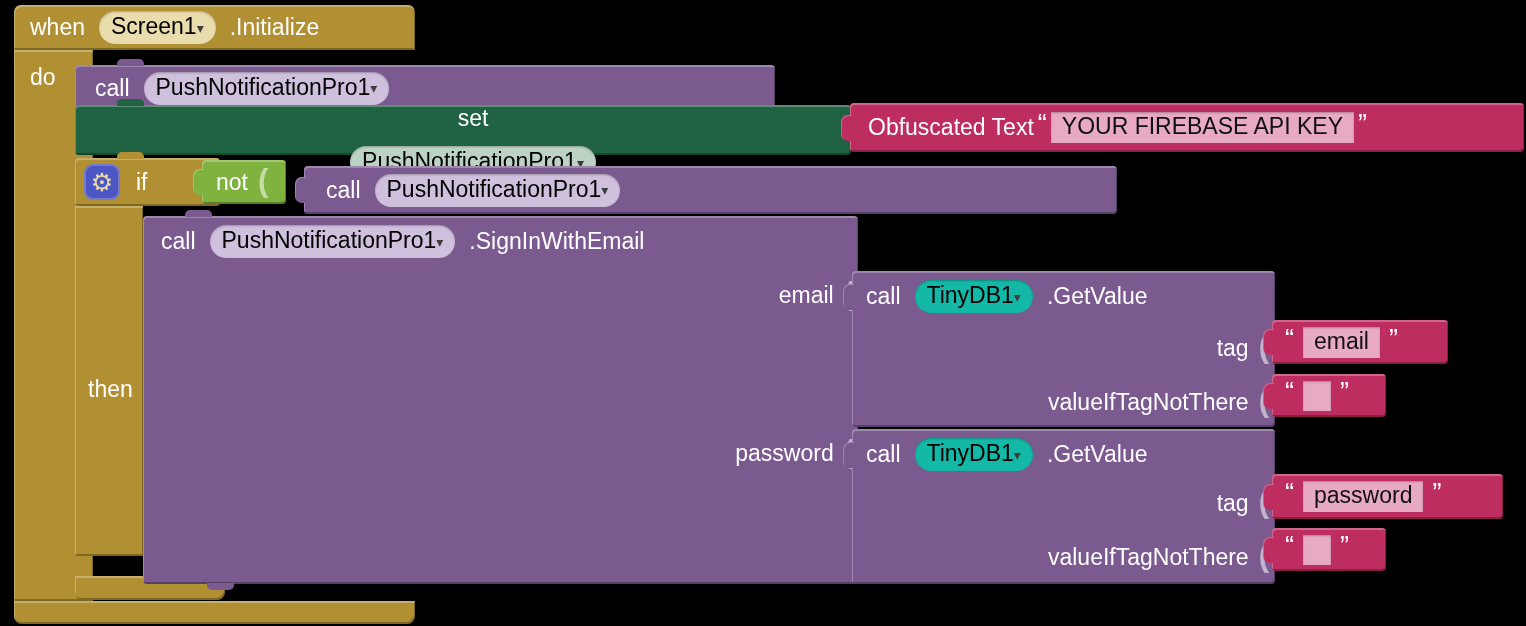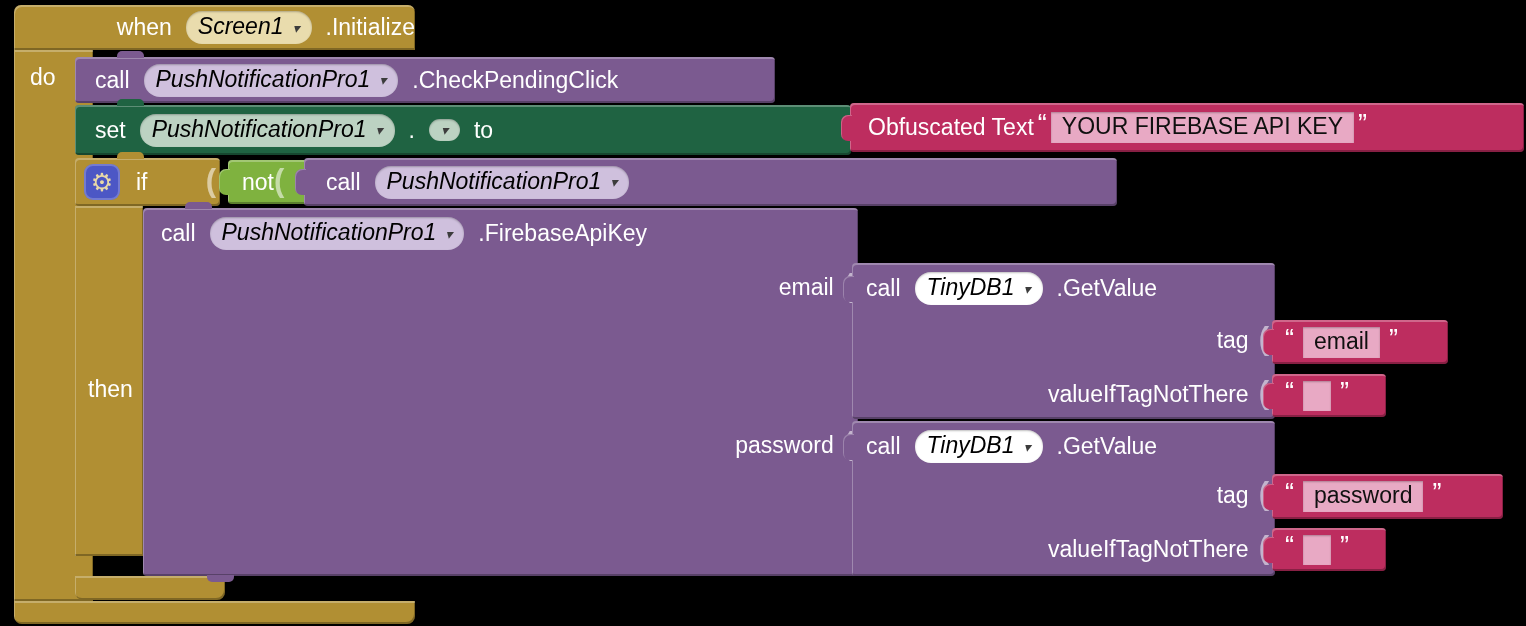--- a/index.html
+++ b/index.html
@@ -2,36 +2,36 @@
 <html><head>
 <meta charset="utf-8">
 <style>
   html,body{margin:0;padding:0;background:#000;}
   .canvas{position:relative;width:1526px;height:626px;background:#000;overflow:hidden;
           font-family:"Liberation Sans",sans-serif;}
   .blk{position:absolute;box-sizing:border-box;display:flex;align-items:center;
        color:#fff;font-size:23px;
        box-shadow:inset 1px 2px 0 rgba(255,255,255,.28), inset -1px -2px 0 rgba(0,0,0,.28);}
   .gold{background:#B18F33;}
-  .purple{background:#7B5A90;}
-  .dgreen{background:#1F6342;}
+  .purple{background:#7B5A90;margin-top:8px;}
+  .dgreen{background:#1F6342;flex-direction:column;}
   .lgreen{background:#7FB23F;}
   .pink{background:#BD2D5F;}
-  .rtl{border-radius:7px 7px 0 0;justify-content:flex-end;}
+  .rtl{border-radius:7px 7px 0 0;}
   .rb{border-radius:0 0 8px 8px;}
   .r4{border-radius:4px;}
   .kw{white-space:nowrap;}
-  .pill{display:inline-flex;align-items:center;gap:9px;border-radius:16px;
+  .pill{display:inline-flex;align-items:center;border-radius:16px;
         padding:2px 12px 4px;color:#000;white-space:nowrap;
-        box-shadow:inset 0 1px 2px rgba(0,0,0,.25);cursor:pointer;font-style:italic;}
+        box-shadow:inset 0 1px 2px rgba(0,0,0,.25);cursor:pointer;}
   .pill .arr{font-size:14px;color:#3c3c3c;transform:translateY(1px);}
   .p-gold{background:#E9DCAD;}
   .p-purple{background:#CFC0DD;}
   .p-green{background:#BCD2C2;}
-  .p-tiny{background:#ffffff;}
+  .p-tiny{background:#14b8a6;}
   .field{background:#E8A9C4;border-radius:0;padding:1px 11px 3px;color:#101010;
          font-size:23px;box-shadow:inset 0 1px 2px rgba(0,0,0,.25);white-space:nowrap;}
   .field.empty{width:28px;height:30px;padding:0;}
   .q{font-size:27px;line-height:1;transform:translateY(-3px);}
   .socket{color:rgba(255,255,255,.55);font-size:31px;line-height:1;font-weight:bold;
           transform:translateY(-2px);}
   
   .plug::before{content:"";position:absolute;left:-9px;width:11px;height:26px;
                 background:inherit;border-radius:7px 0 0 7px;
                 box-shadow:inset 1px 1px 0 rgba(255,255,255,.25);}
@@ -66,21 +66,20 @@
     <span class="kw">do</span>
   </div>
   <div class="blk gold rb" style="left:14px;top:601px;width:401px;height:23px;"></div>
 
   <div class="blk purple r4 vtab" style="left:75px;top:57px;width:700px;height:46px;gap:14px;padding-left:20px;">
     <span class="kw">call</span>
     <span class="pill p-purple">
       <span>PushNotificationPro1</span>
       <span class="arr">▾</span>
     </span>
-    <span class="kw">.CheckPendingClick</span>
   </div>
 
   <div class="blk dgreen r4 vtab" style="left:75px;top:105px;width:776px;height:50px;gap:14px;padding-left:20px;">
     <span class="kw">set</span>
     <span class="pill p-green">
       <span>PushNotificationPro1</span>
       <span class="arr">▾</span>
     </span>
     <span class="kw">.</span>
     <span class="pill p-green">
@@ -94,21 +93,21 @@
     <span class="q">“</span>
     <span class="field">YOUR FIREBASE API KEY</span>
     <span class="q">”</span>
   </div>
 
   <div class="blk gold r4 vtab" style="left:75px;top:158px;width:145px;height:48px;gap:16px;padding:0 4px 0 9px;">
     <span class="gear">⚙</span>
     <span class="kw">if</span>
     <span class="socket" style="margin-left:auto;">(</span>
   </div>
-  <div class="blk lgreen r4 plug plug-mid" style="left:228px;top:160px;width:84px;height:44px;gap:0;padding:0 4px 0 14px;">
+  <div class="blk lgreen r4 plug plug-mid" style="left:202px;top:160px;width:84px;height:44px;gap:10px;padding:0 4px 0 14px;">
     <span class="kw">not</span>
     <span class="socket">(</span>
   </div>
   <div class="blk purple r4 plug plug-mid" style="left:304px;top:158px;width:813px;height:48px;gap:14px;padding-left:22px;">
     <span class="kw">call</span>
     <span class="pill p-purple">
       <span>PushNotificationPro1</span>
       <span class="arr">▾</span>
     </span>
   </div>
@@ -118,21 +117,21 @@
   </div>
   <div class="blk gold rb" style="left:75px;top:576px;width:150px;height:24px;"></div>
 
   <div class="blk purple r4 vtab vtab-b" style="left:143px;top:208px;width:715px;height:368px;align-items:flex-start;">
     <div class="head">
       <span class="kw">call</span>
       <span class="pill p-purple">
         <span>PushNotificationPro1</span>
         <span class="arr">▾</span>
       </span>
-      <span class="kw">.FirebaseApiKey</span>
+      <span class="kw">.SignInWithEmail</span>
     </div>
     <div class="argrow" style="top:64px;right:4px;">
       <span class="lbl">email</span>
       <span class="socket">(</span>
     </div>
     <div class="argrow" style="top:222px;right:4px;">
       <span class="lbl">password</span>
       <span class="socket">(</span>
     </div>
   </div>

